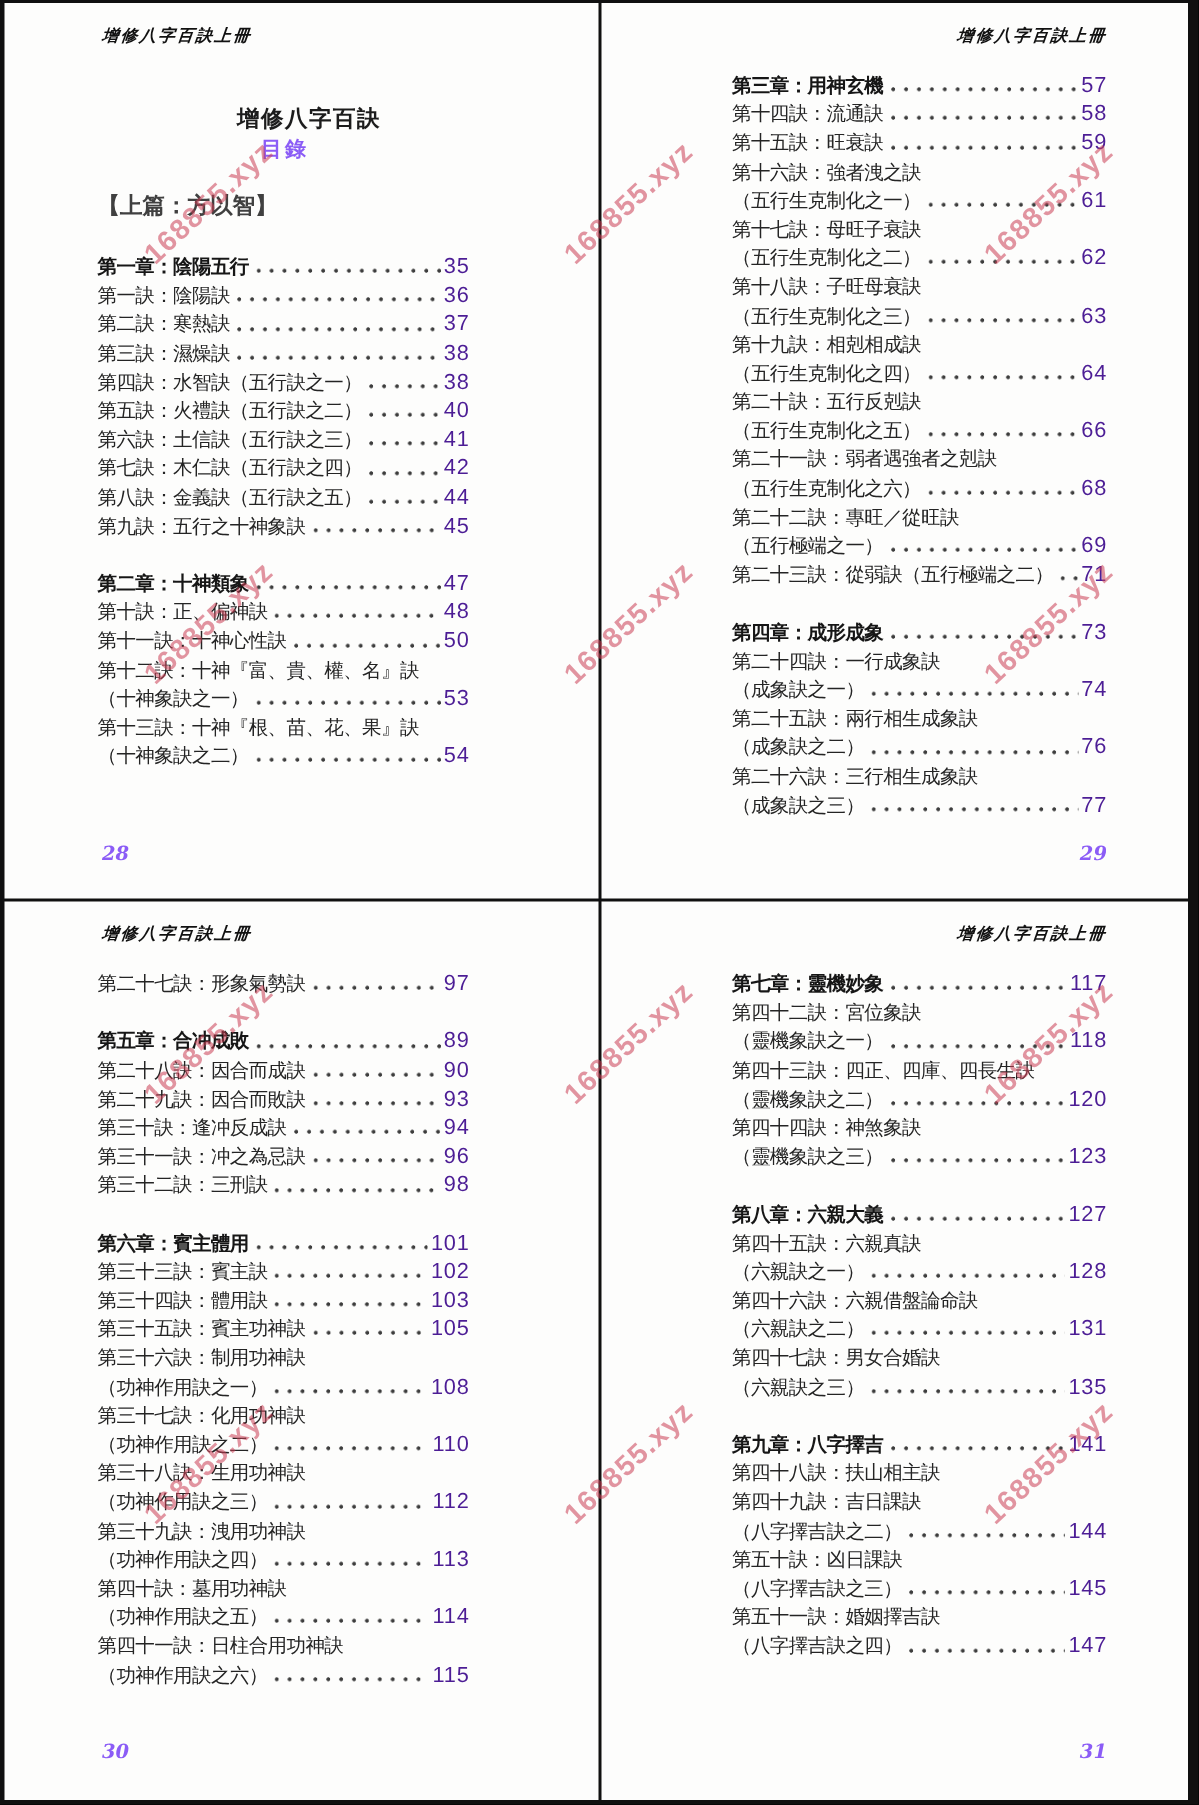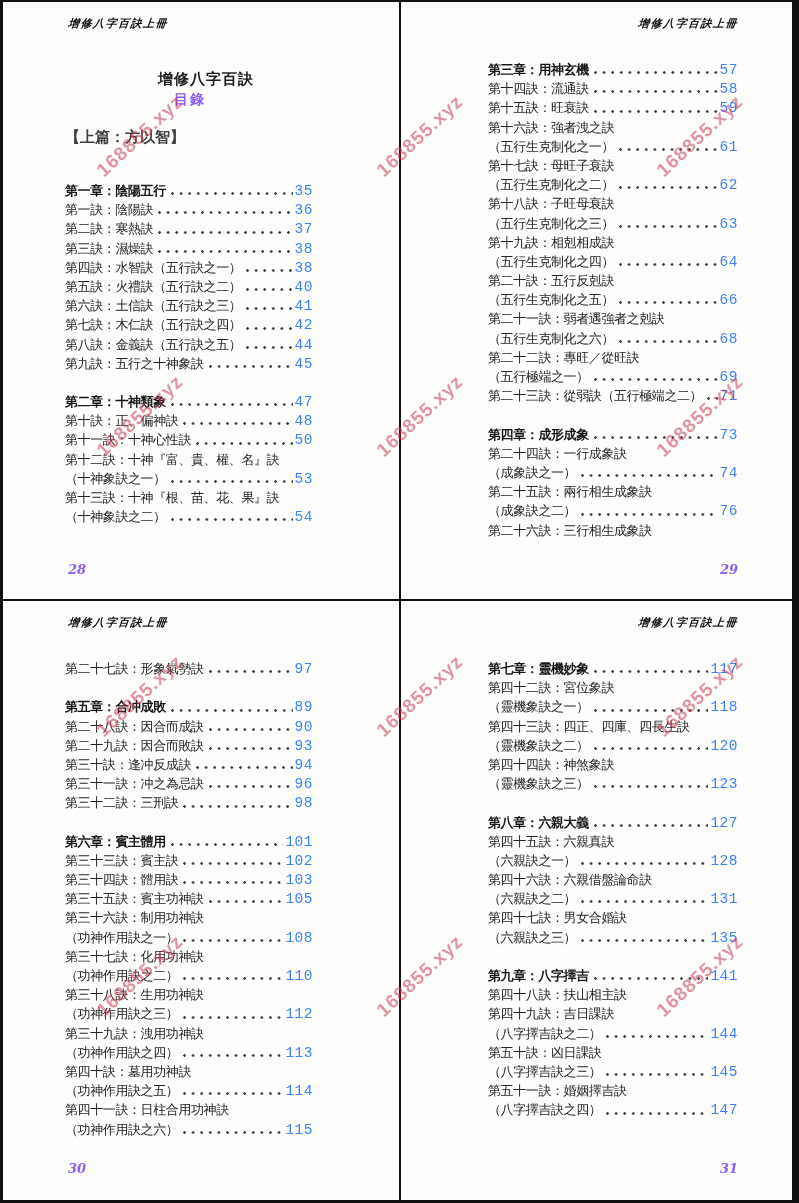--- a/index.html
+++ b/index.html
@@ -15,35 +15,35 @@
                   letter-spacing:1.5px;color:#111;transform:skewX(-6deg);white-space:nowrap;}
   .hdr-left{left:65px;}
   .hdr-right{right:54px;}
 
   .book-title{position:absolute;top:52px;left:62px;width:250px;margin:16px;text-align:center;
               font-size:15px;font-weight:bold;letter-spacing:1px;color:#1c1c1c;}
   .toc-title{position:absolute;top:89px;left:62px;width:250px;margin:0;text-align:center;
              font-size:14px;font-weight:bold;letter-spacing:2px;color:#8b5cf6;}
   .part-label{position:absolute;top:126px;left:62px;font-size:15px;font-weight:bold;color:#404040;}
 
-  .toc{position:absolute;margin-top:13px;}
+  .toc{position:absolute;}
   .toc-left{left:62px;right:86px;}
   .toc-right{left:87px;right:54px;}
   .toc-p28{top:166px;}
   .toc-body{top:45px;}
 
   .row{display:flex;align-items:baseline;height:19.2px;line-height:19.2px;font-size:13px;color:#242424;}
   .row.bold .lbl{font-weight:bold;color:#161616;}
   .row.gap{height:19.2px;}
   .lbl{white-space:nowrap;letter-spacing:-0.4px;}
   .leader{flex:1;align-self:flex-end;height:3px;margin:0 2px 5px 5px;
           background-image:radial-gradient(circle at 1.5px 1.5px,#3d3d3d 1.1px,rgba(0,0,0,0) 1.5px);
           background-size:8.6px 3px;background-repeat:repeat-x;min-width:6px;}
-  .pg{white-space:nowrap;font-size:14.5px;letter-spacing:0.5px;color:#3b82f6;
-      font-family:Liberation Mono, monospace;}
+  .pg{white-space:nowrap;font-size:14.5px;letter-spacing:0.5px;color:#4c1d95;
+      font-family:Liberation Sans, sans-serif;}
 
   .folio{position:absolute;top:560px;font-size:13px;font-weight:bold;font-style:italic;
          color:#8b5cf6;font-family:"DejaVu Serif","Liberation Serif",serif;}
 
   .wm-layer{position:absolute;inset:0;z-index:5;pointer-events:none;}
   .wm{position:absolute;width:130px;text-align:center;transform:rotate(-43deg);
       font-family:"Liberation Sans","DejaVu Sans",sans-serif;font-weight:bold;
       font-size:19px;letter-spacing:1px;color:rgba(203,62,84,0.55);white-space:nowrap;}
 </style>
 </head>
@@ -239,20 +239,25 @@
         <div class="row">
           <span class="lbl">第二十五訣：兩行相生成象訣</span>
         </div>
         <div class="row">
           <span class="lbl">（成象訣之二）</span>
           <span class="leader"></span>
           <span class="pg">76</span>
         </div>
         <div class="row">
           <span class="lbl">第二十六訣：三行相生成象訣</span>
+        </div>
+        <div class="row">
+          <span class="lbl">（成象訣之三）</span>
+          <span class="leader"></span>
+          <span class="pg">77</span>
         </div>
       </div>
     <div class="folio hdr-right">29</div>
   </section>
 
   <section class="page p30">
     <div class="running-header hdr-left">增修八字百訣上冊</div>
     <div class="toc toc-left toc-body">
         <div class="row">
           <span class="lbl">第二十七訣：形象氣勢訣</span>

